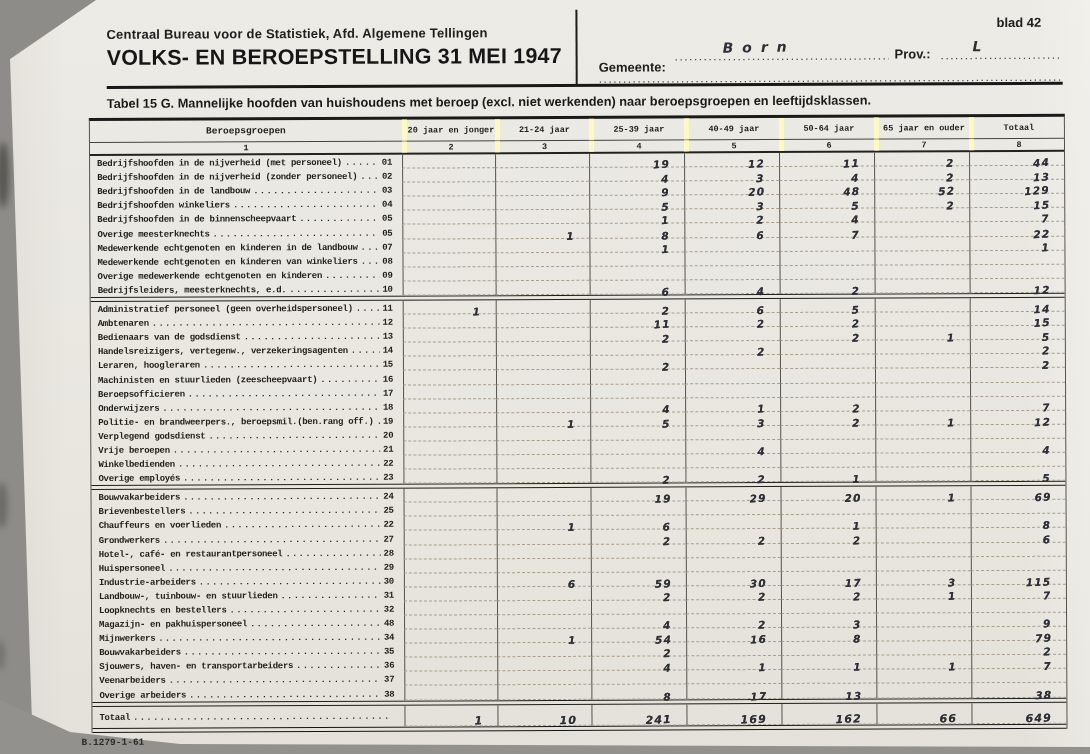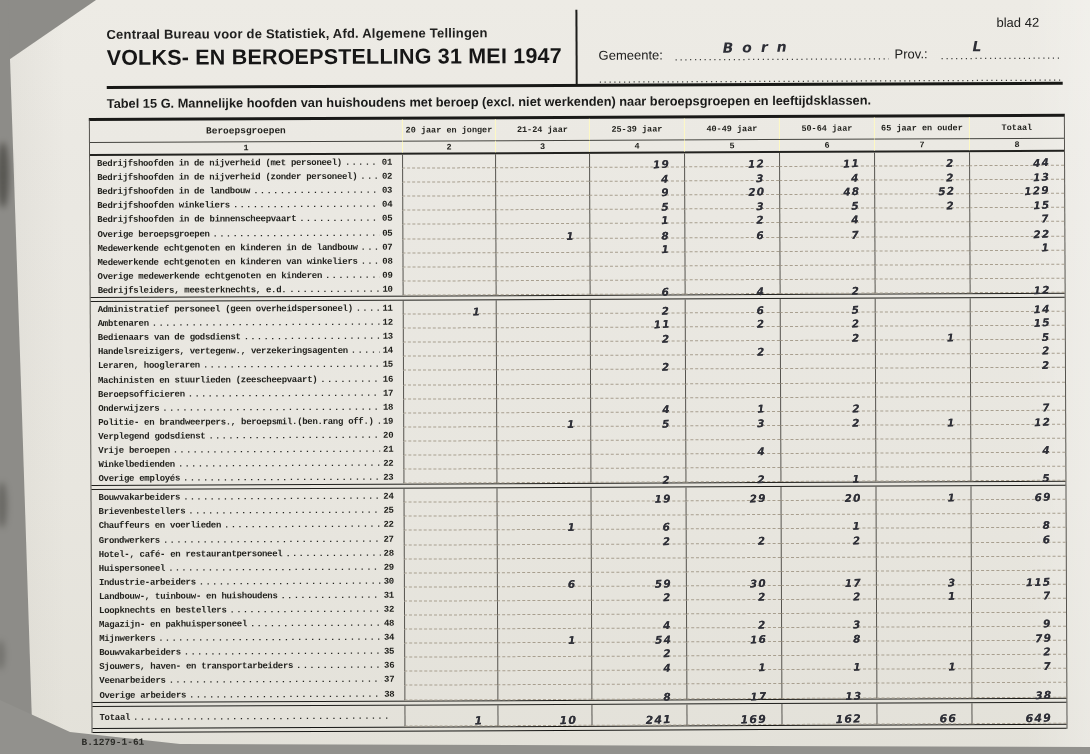--- a/index.html
+++ b/index.html
@@ -22,41 +22,41 @@
 
   .content{position:absolute;inset:0;color:#1c1c1e;transform:rotate(-0.25deg);}
   .abs{position:absolute;}
 
   
   .org{left:108px;top:25px;font-size:13px;font-weight:bold;letter-spacing:.2px;color:#20201f;}
   .title{left:108px;top:44px;font-size:21.5px;font-weight:bold;letter-spacing:.2px;color:#161616;}
   .hrule{left:108px;top:84px;width:956px;height:2.5px;background:#181816;}
   .vdiv{left:577px;top:10px;width:2px;height:75px;background:#1d1d1b;}
   .blad{left:998px;top:17px;font-size:13.5px;font-weight:bold;}
-  .formlbl{font-size:13px;font-weight:normal;color:#20201f;}
-  .gem-label{left:600px;top:48px;text-align:right;}
+  .formlbl{font-size:13px;font-weight:bold;color:#20201f;}
+  .gem-label{left:600px;top:60px;text-align:right;}
   .prov-label{left:896px;top:48px;}
   .dots{font:12px "Liberation Sans",sans-serif;color:#3a3a38;overflow:hidden;white-space:nowrap;height:14px;}
   .dots::after{content:"..........................................................................................................";letter-spacing:1.5px;}
   .gem-dots{left:676px;top:50px;width:214px;}
   .prov-dots{left:942px;top:50px;width:120px;}
   .dots-row2{left:600px;top:72px;width:462px;}
   .hand{font-family:"DejaVu Sans",sans-serif;font-style:italic;font-weight:600;color:#2e2f37;}
   .gem-value{left:724px;top:40px;font-size:14px;letter-spacing:9px;transform:rotate(-1deg);}
   .prov-value{left:974px;top:40px;font-size:14px;letter-spacing:2px;}
   .caption{left:108px;top:94px;font-size:12.8px;font-weight:bold;color:#1b1b1a;}
 
   
   .tbl{left:90px;top:116px;width:974px;border-top:3px solid #1a1a18;
        border-left:1px solid #55534e;border-right:1px solid #55534e;}
   .tbl *{box-sizing:border-box;}
   .trow{display:grid;grid-template-columns:312px 93px 94px 95px 95px 95px 95px 95px;}
   .hrow1{height:22px;border-bottom:1px solid #44443f;}
   .hrow2{height:13px;border-bottom:2px solid #22221f;}
-  .hc,.hn{border-left:1px solid #fef9c3;display:flex;align-items:center;justify-content:center;
+  .hc,.hn{border-left:5px solid #fef9c3;display:flex;align-items:center;justify-content:center;
           font:bold 8.5px "Liberation Mono",monospace;color:#23231f;letter-spacing:0;}
   .hc.c0,.hn.c0{border-left:none;}
   .hc.c0{font-size:9.5px;}
   .brow{height:14.1px;}
   .lc{display:flex;align-items:flex-end;padding:0 10px 1px 7px;overflow:hidden;
       font:bold 9px/10px "Liberation Mono",monospace;letter-spacing:-0.3px;color:#22221e;}
   .lbl{white-space:nowrap;flex-shrink:0;}
   .leader{flex:1 1 0;min-width:0;overflow:hidden;white-space:nowrap;margin:0 3px;}
   .leader::after{content:"......................................................................";letter-spacing:1.2px;}
   .code{flex-shrink:0;}
@@ -233,21 +233,21 @@
         <div class="dc">
           <div class="hw">4</div>
         </div>
         <div class="dc"></div>
         <div class="dc">
           <div class="hw">7</div>
         </div>
       </div>
       <div class="trow brow">
         <div class="lc">
-          <div class="lbl">Overige beroepsgroepen</div>
+          <div class="lbl">Overige meesterknechts</div>
           <div class="leader"></div>
           <div class="code">05</div>
         </div>
         <div class="dc"></div>
         <div class="dc">
           <div class="hw">1</div>
         </div>
         <div class="dc">
           <div class="hw">8</div>
         </div>
@@ -711,21 +711,21 @@
         </div>
         <div class="dc">
           <div class="hw">3</div>
         </div>
         <div class="dc">
           <div class="hw">115</div>
         </div>
       </div>
       <div class="trow brow">
         <div class="lc">
-          <div class="lbl">Landbouw-, tuinbouw- en huishoudens</div>
+          <div class="lbl">Landbouw-, tuinbouw- en stuurlieden</div>
           <div class="leader"></div>
           <div class="code">31</div>
         </div>
         <div class="dc"></div>
         <div class="dc"></div>
         <div class="dc">
           <div class="hw">2</div>
         </div>
         <div class="dc">
           <div class="hw">2</div>

